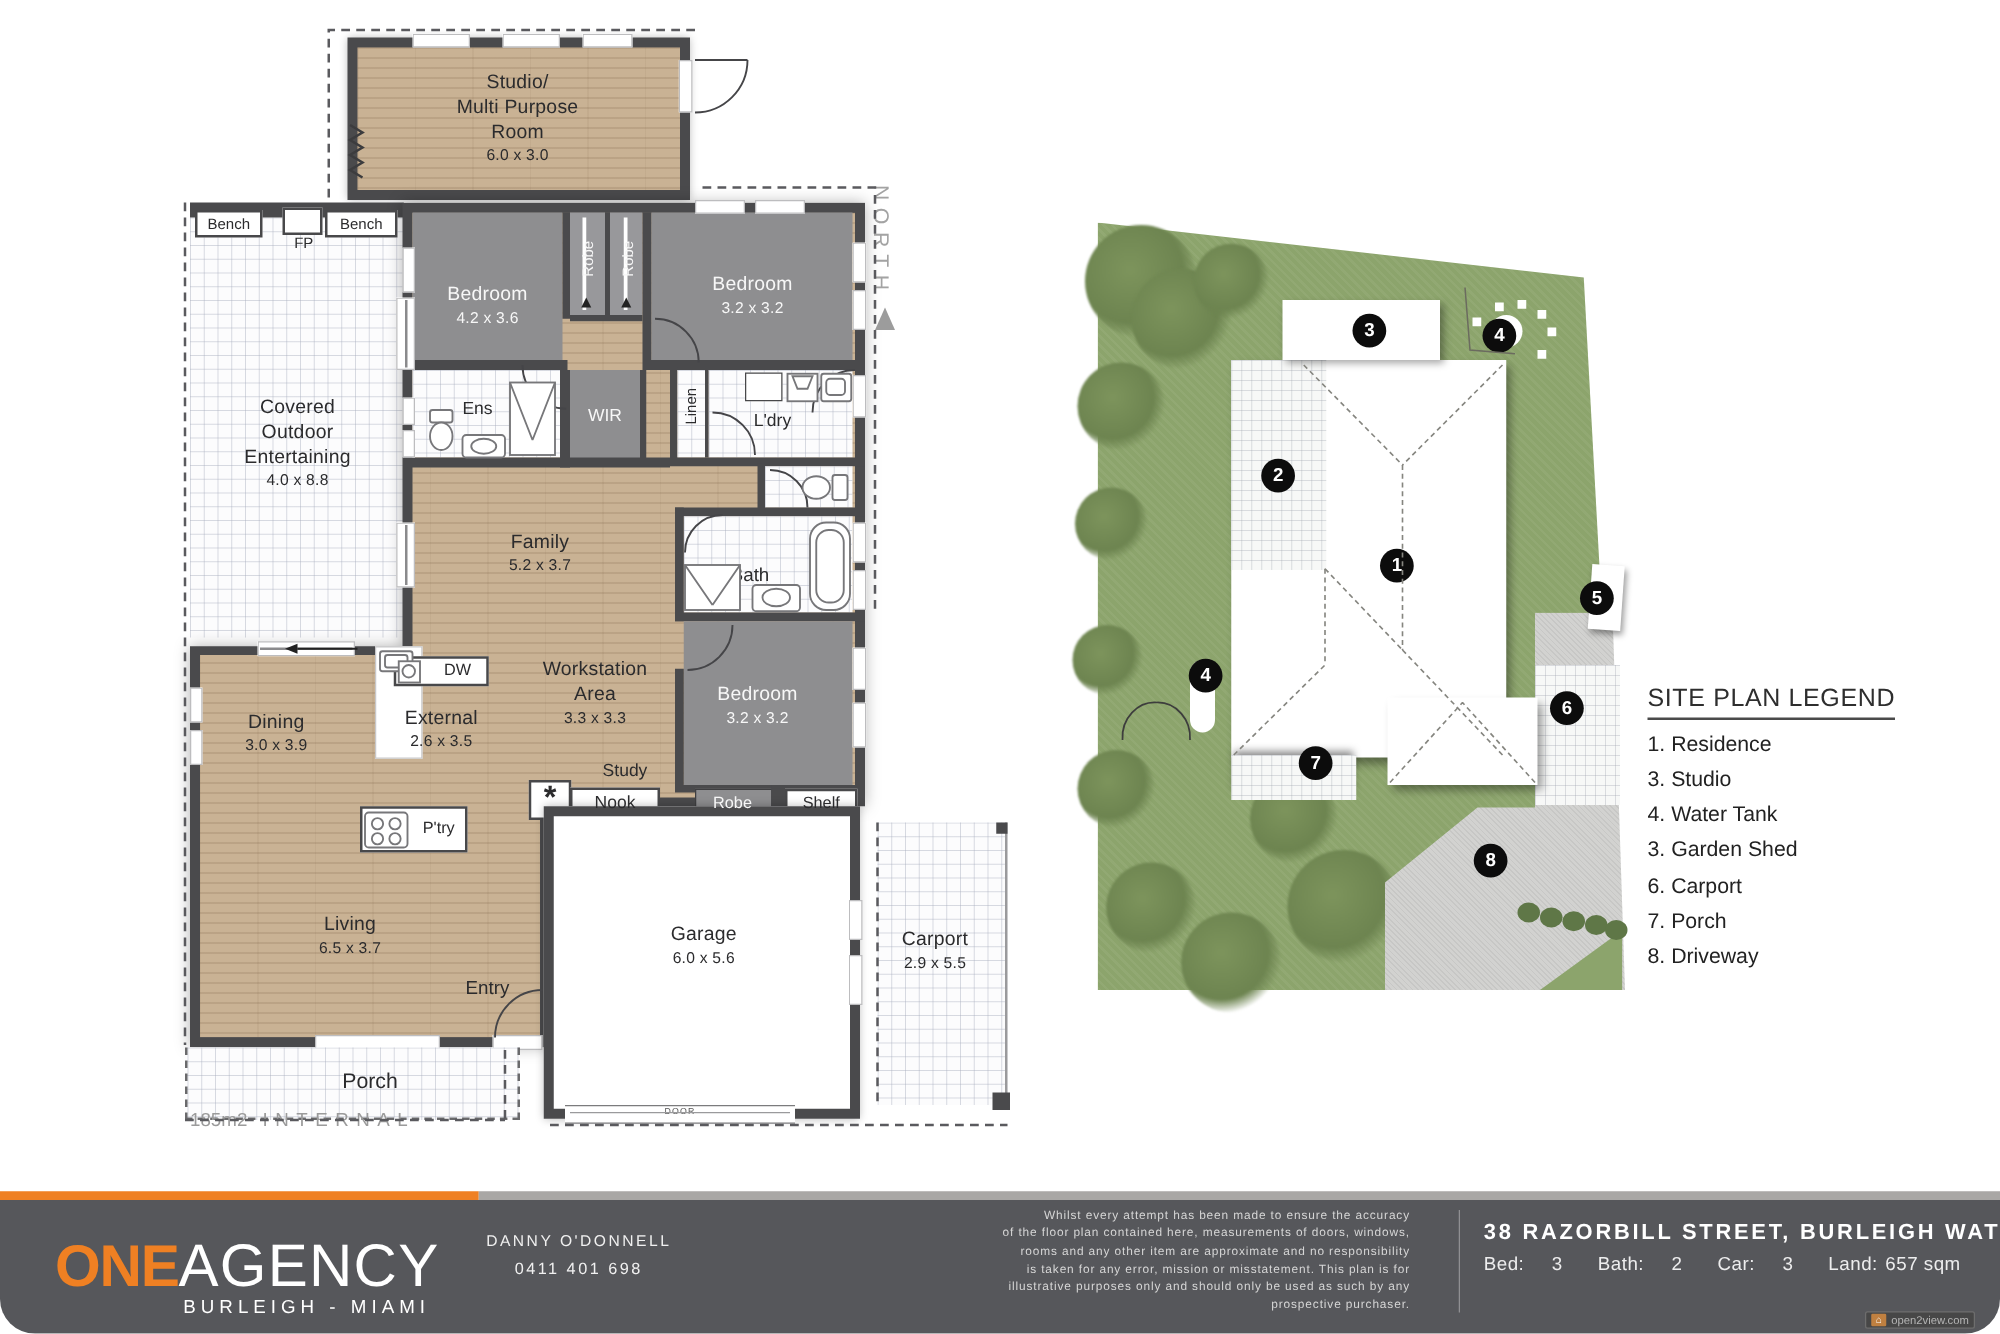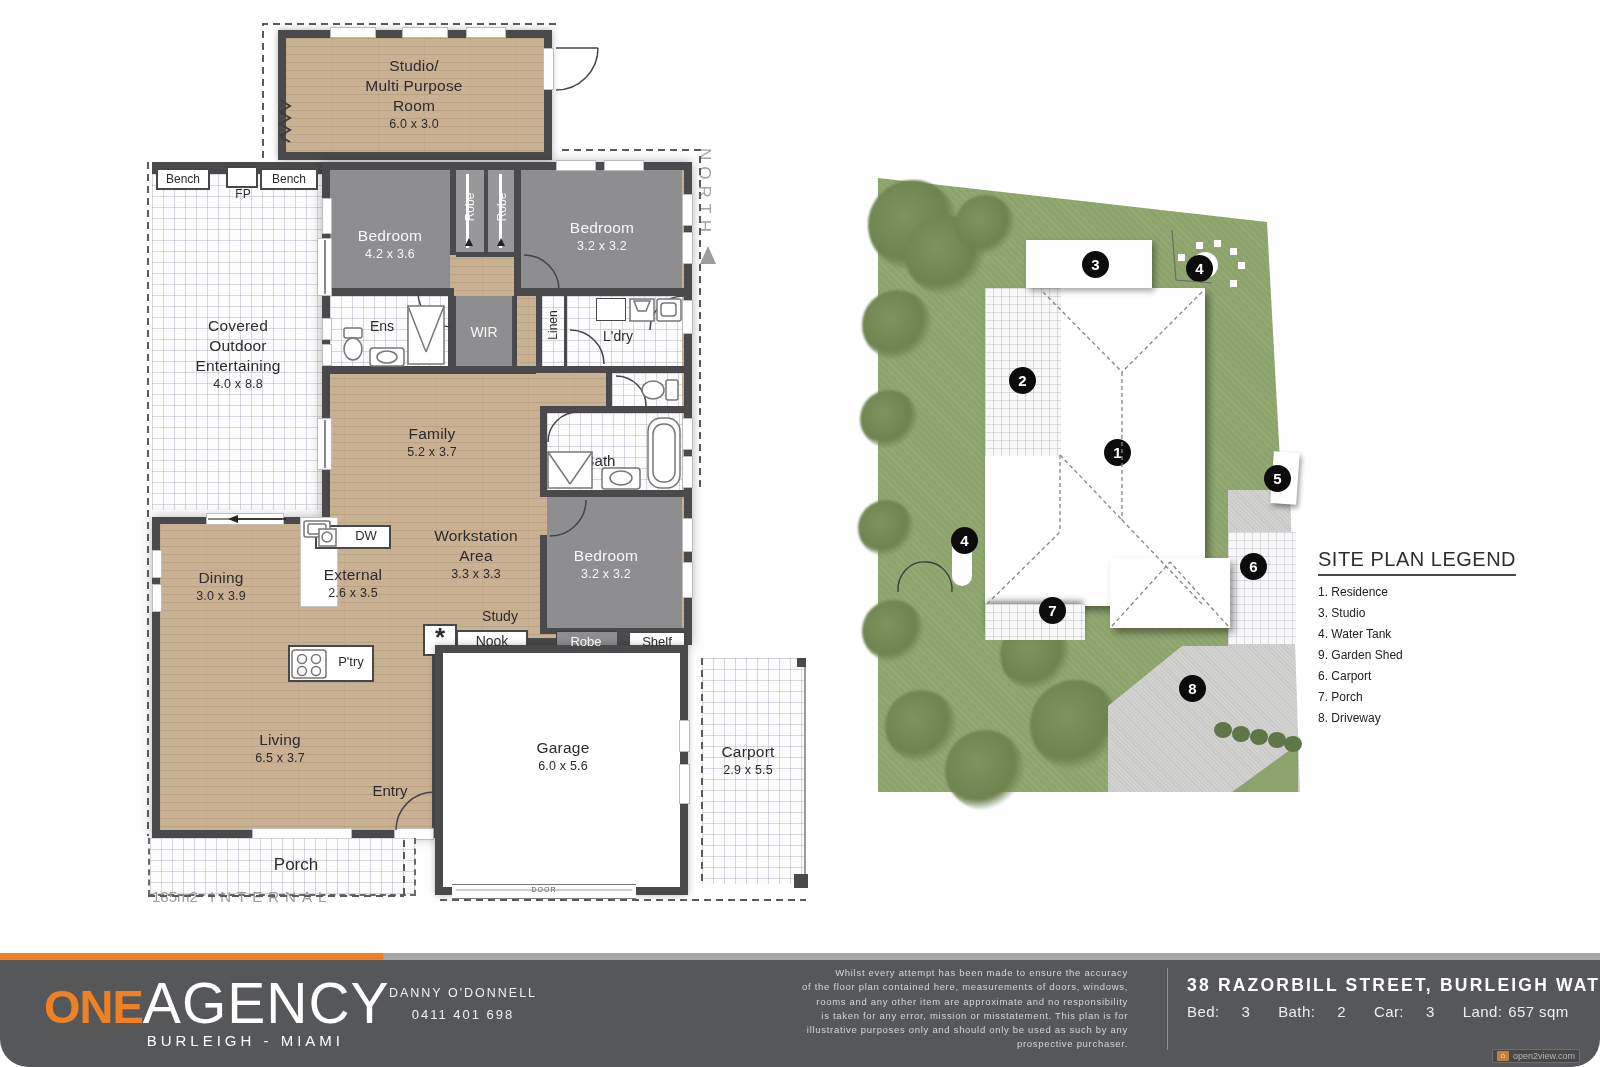--- a/index.html
+++ b/index.html
@@ -30,21 +30,21 @@
   .ongray{color:#f7f7f7;}
   .rot{transform:translateX(-50%) rotate(-90deg);}
   
   .marker{position:absolute;width:27px;height:27px;border-radius:50%;background:#0c0c0c;color:#fff;
           display:flex;align-items:center;justify-content:center;font-size:15px;font-weight:bold;}
   .tree{position:absolute;border-radius:50%;background:radial-gradient(circle at 40% 40%, #7d945c 0%, #6d8450 55%, rgba(109,132,80,0) 72%);filter:blur(1px);}
   .hedge{position:absolute;width:18px;height:16px;border-radius:50%;background:#5f7747;filter:blur(.5px);}
   
   .legend-title{font-size:20px;letter-spacing:.5px;color:#2e2e2e;border-bottom:2px solid #4a4a4a;
                 padding-bottom:3px;display:inline-block;}
-  .legend-item{font-size:12px;color:#222;line-height:1.42;margin-top:4px;}
+  .legend-item{font-size:17px;color:#222;line-height:1.42;margin-top:4px;}
   
   .f-dark{background:#56575b;}
   .disc-line{font-size:9.5px;color:#d6d6d6;letter-spacing:.7px;line-height:1.5;text-align:right;}
   svg{display:block;}
 </style>
 </head>
 <body>
 
 <div class="page">
 
@@ -288,21 +288,21 @@
   <div class="marker" style="left:1240px;top:553px;">6</div>
   <div class="marker" style="left:1039px;top:597px;">7</div>
   <div class="marker" style="left:1179px;top:675px;">8</div>
 
   <div class="a" style="left:1318px;top:548px;width:215px;">
     <div class="legend-title">SITE PLAN LEGEND</div>
     <div style="margin-top:8px;">
       <div class="legend-item">1. Residence</div>
       <div class="legend-item">3. Studio</div>
       <div class="legend-item">4. Water Tank</div>
-      <div class="legend-item">9. Garden Shed</div>
+      <div class="legend-item">3. Garden Shed</div>
       <div class="legend-item">6. Carport</div>
       <div class="legend-item">7. Porch</div>
       <div class="legend-item">8. Driveway</div>
     </div>
   </div>
 
   <svg class="a" width="1600" height="1067" viewBox="0 0 1600 1067" style="left:0;top:0;pointer-events:none;">
 
     <g stroke="#5a5a5e" stroke-width="2" stroke-dasharray="7 5" fill="none">
       <path d="M263,158 V24 H558"></path>
@@ -380,21 +380,21 @@
     <path d="M898,592 A26,28 0 0 1 926,562 M926,562 A26,28 0 0 1 952,592" stroke="#3d3d3d" stroke-width="1.4" fill="none"></path>
   </svg>
 
   <div class="a" style="left:0;top:953px;width:383px;height:7px;background:#ef8023;"></div>
   <div class="a" style="left:383px;top:953px;width:1217px;height:7px;background:#a9a7a5;"></div>
   <div class="a f-dark" style="left:0;top:960px;width:1600px;height:107px;"></div>
 
   <div class="a" style="left:44px;top:970px;width:300px;">
     <div style="display:flex;align-items:baseline;justify-content:flex-start;">
       <span style="color:#ef8023;font-size:47px;font-weight:800;letter-spacing:-1px;">ONE</span>
-      <span style="color:#ffffff;font-size:57px;font-weight:400;letter-spacing:1px;">AGENCY</span>
+      <span style="color:#ffffff;font-size:48px;font-weight:400;letter-spacing:1px;margin-top:16px;">AGENCY</span>
     </div>
     <div style="color:#ffffff;font-size:15px;letter-spacing:4px;text-align:right;margin-top:-4px;">BURLEIGH - MIAMI</div>
   </div>
 
   <div class="a" style="left:378px;top:986px;width:170px;text-align:center;">
     <div style="color:#f0f0f0;font-size:12.5px;letter-spacing:2px;">DANNY O'DONNELL</div>
     <div style="color:#f0f0f0;font-size:13px;letter-spacing:2px;margin-top:7px;">0411 401 698</div>
   </div>
 
   <div class="a" style="left:752px;top:966px;width:376px;">

